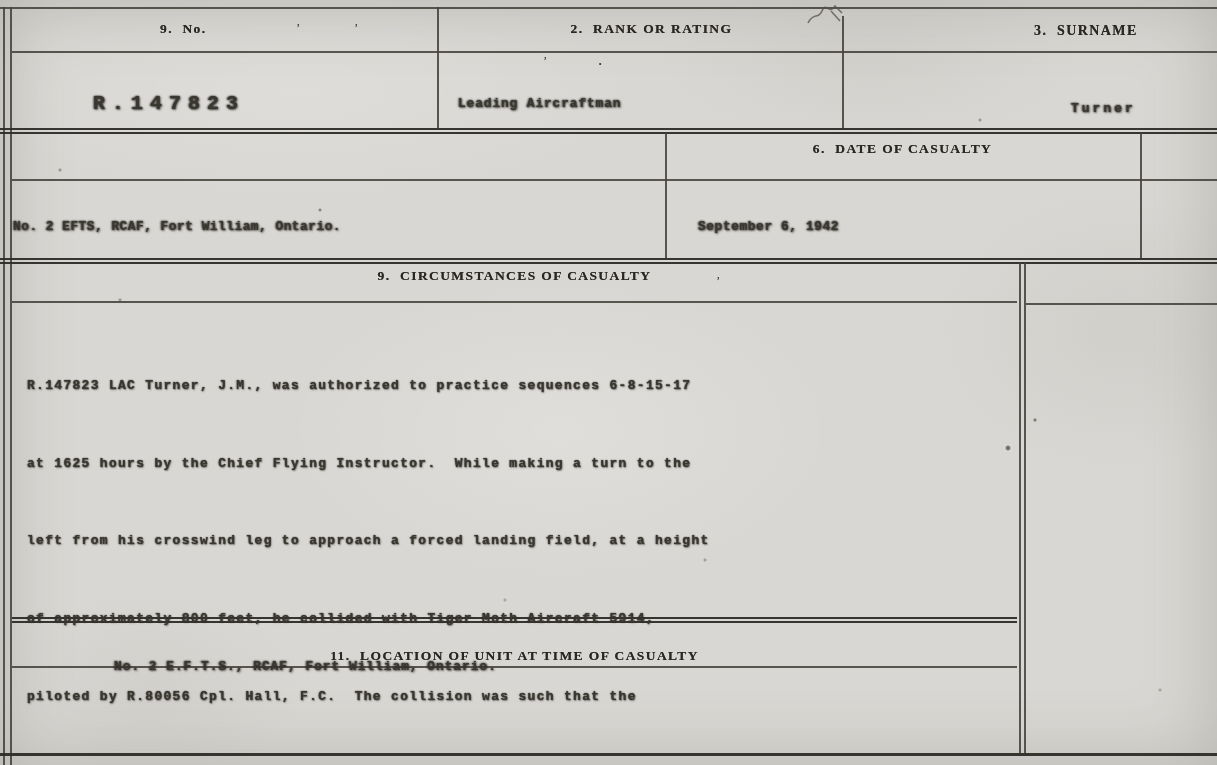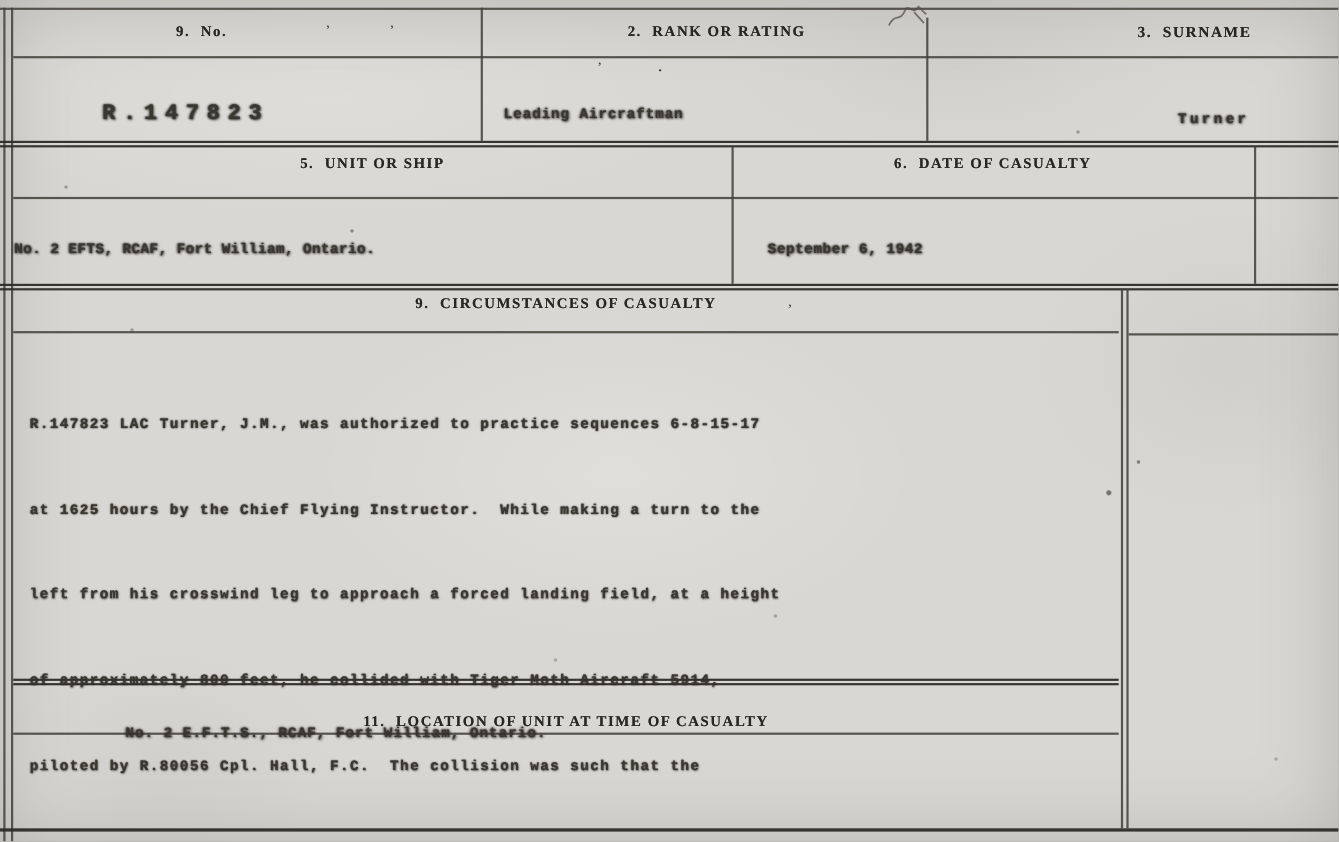--- a/index.html
+++ b/index.html
@@ -80,21 +80,20 @@
   <div class="hline dark" style="left:12px; top:617px; width:1005px;"></div>
   <div class="hline dark" style="left:12px; top:621px; width:1005px;"></div>
 
   <div class="hline" style="left:12px; top:666px; width:1005px;"></div>
 
   <div class="hline dark" style="left:0; top:753px; width:1217px; height:2.6px;"></div>
 
   <div class="hdr" style="left:160px; top:21px;">9.  No.</div>
   <div class="hdr center" style="left:437px; top:21px; width:405px;margin-left:12px;">2.  RANK OR RATING</div>
   <div class="hdr" style="left:1034px; top:23px; font-size:14px;">3.  SURNAME</div>
-  <div class="hdr center" style="left:12px; top:141px; width:653px;">5.  UNIT OR SHIP</div>
   <div class="hdr center" style="left:665px; top:141px; width:475px;">6.  DATE OF CASUALTY</div>
   <div class="hdr center" style="left:12px; top:268px; width:1005px;">9.  CIRCUMSTANCES OF CASUALTY</div>
   <div class="hdr center" style="left:12px; top:632px; width:1005px;margin-top:16px;">11.  LOCATION OF UNIT AT TIME OF CASUALTY</div>
 
   <div class="mark" style="left:296px; top:20px;">’</div>
   <div class="mark" style="left:354px; top:20px;">’</div>
   <div class="mark" style="left:543px; top:53px;">’</div>
   <div class="mark" style="left:598px; top:56px; font-weight:700;">·</div>
   <div class="mark" style="left:716px; top:273px;">’</div>
 

